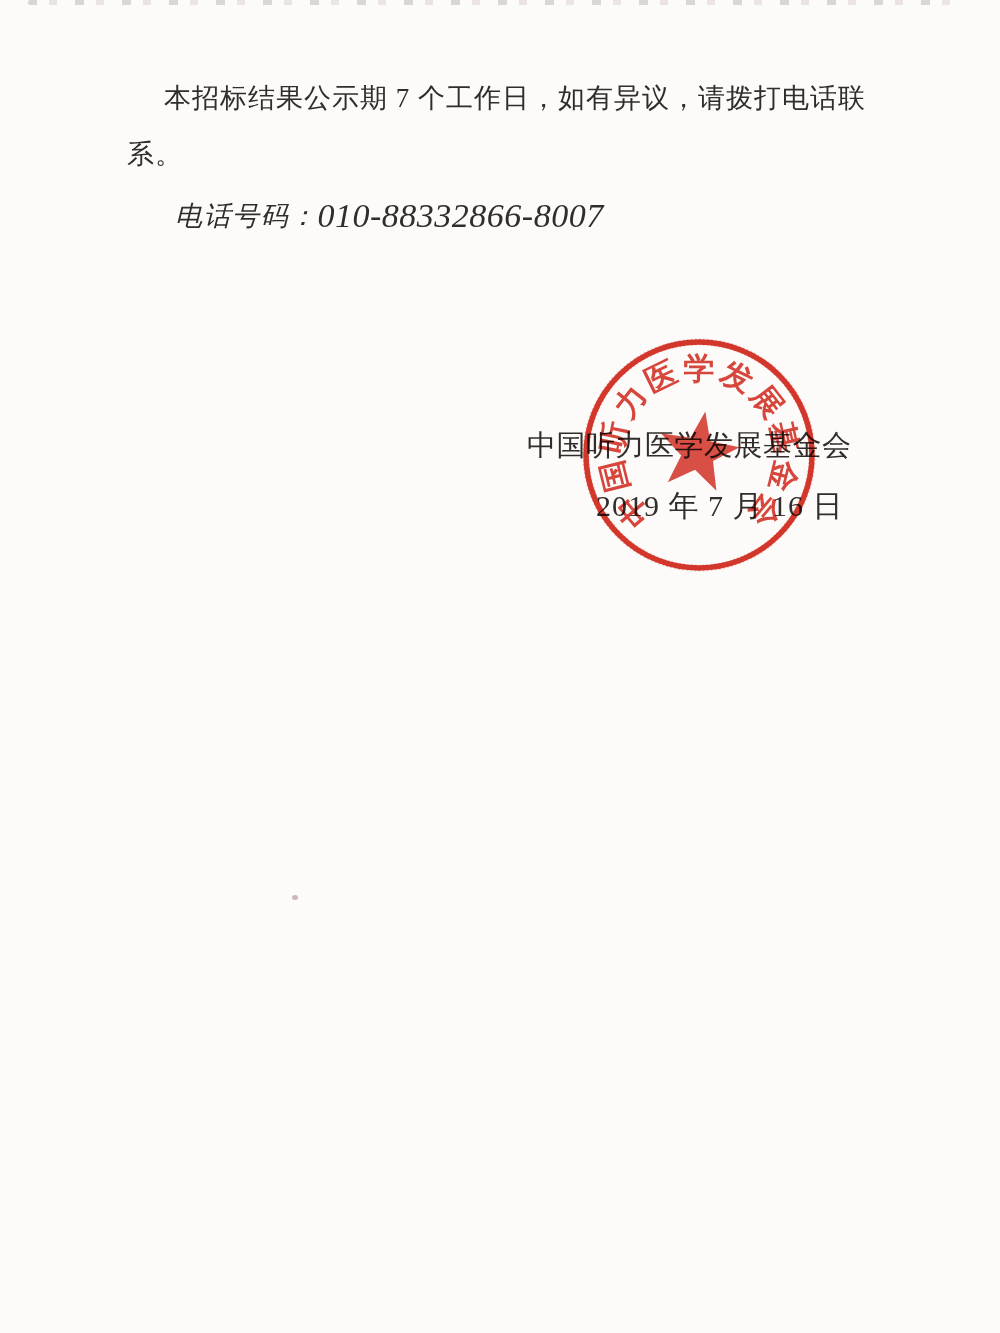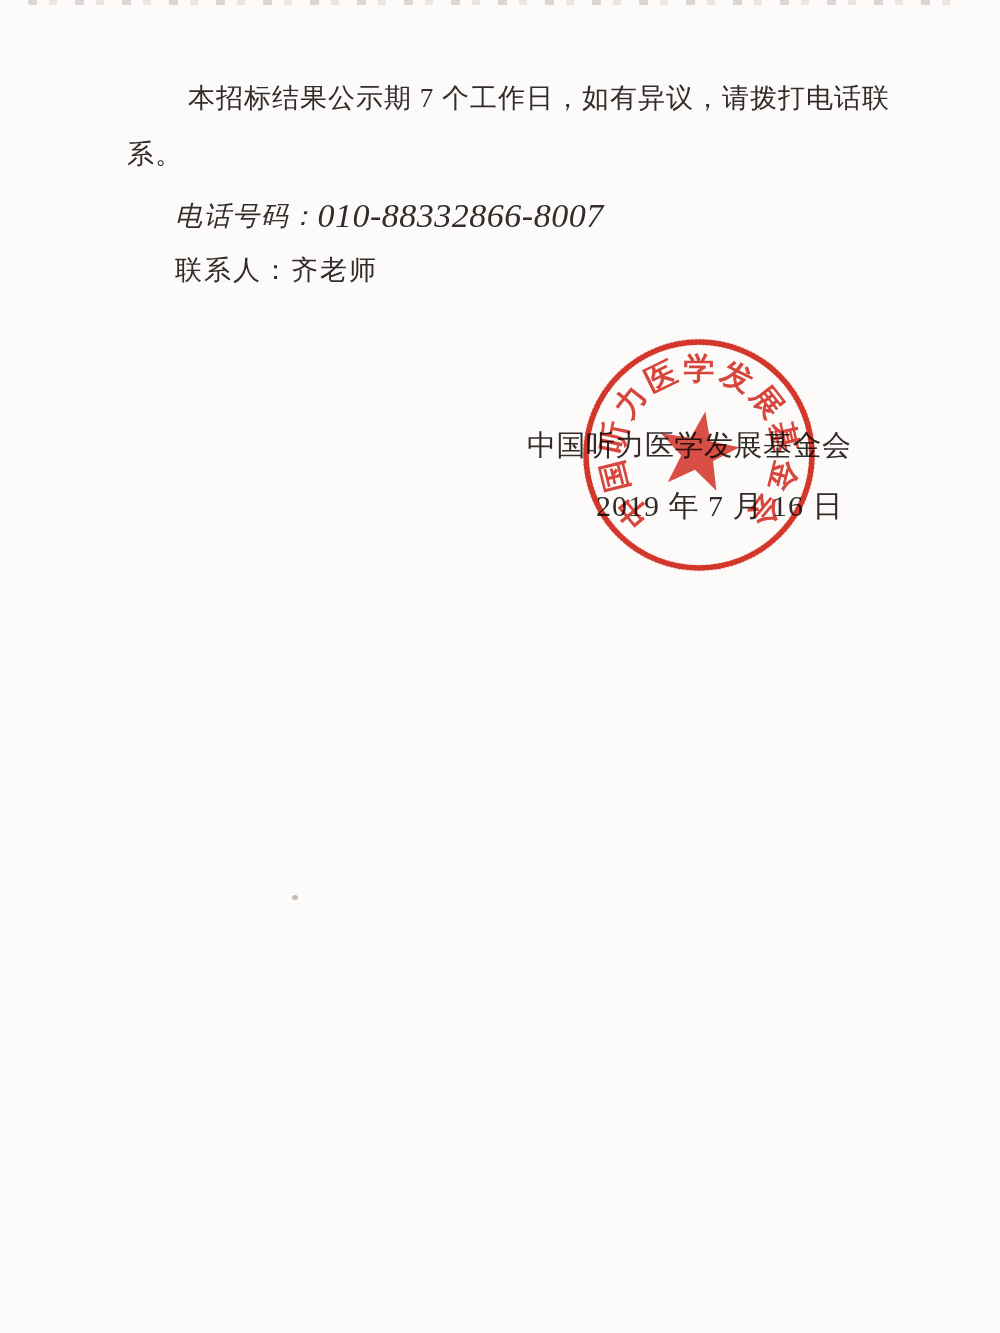--- a/index.html
+++ b/index.html
@@ -10,21 +10,21 @@
     background: #fcfbf9;
     font-family: "Liberation Serif", serif;
     color: #322d2b;
     overflow: hidden;
   }
   .page { position: absolute; inset: 0; }
 
   .line { position: absolute; white-space: pre; line-height: 1.05; }
 
   .notice-1 {
-    top: 84px; left: 188px;
+    top: 84px; left: 164px;
     font-size: 27px; letter-spacing: 1px;
   }
   .notice-2 {
     top: 140px; left: 127px;
     font-size: 27px; letter-spacing: 1px;
   }
   .phone-line {
     top: 198px; left: 175px;
     font-size: 27px; letter-spacing: 1.5px; line-height: 36px; font-style: italic;
   }
@@ -88,21 +88,20 @@
 <div class="page">
 
   <div class="artifact-top"></div>
 
   <div class="line notice-1">本招标结果公示期 7 个工作日，如有异议，请拨打电话联</div>
 
   <div class="line notice-2">系。</div>
 
   <div class="line phone-line"><span>电话号码：</span><span class="num">010-88332866-8007</span></div>
 
-  <div class="line contact-line"><span>联系人：</span><span>齐老师</span></div>
 
   <div class="line sig-org">中国听力医学发展基金会</div>
 
   <div class="line sig-date">2019 年 7 月 16 日</div>
 
   <svg class="seal" viewBox="0 0 256 256" xmlns="http://www.w3.org/2000/svg">
     <circle id="seal-ring" cx="128" cy="128" r="113" fill="none" stroke-width="5.5" stroke="#d3281c"></circle>
     <circle id="seal-ring-texture" cx="128" cy="128" r="113" fill="none" stroke-width="7" stroke-dasharray="1.5 2.5" opacity="0.35" stroke="#d3281c"></circle>
     <polygon id="seal-star" opacity="0.88" points="134.3,84.6 139.2,114.2 168.6,120.2 142.0,134.0 145.4,163.7 124.0,142.7 96.8,155.2 110.2,128.4 89.9,106.3 119.5,110.7" fill="#d3281c"></polygon>
     <g id="seal-ring-text" opacity="0.92">

